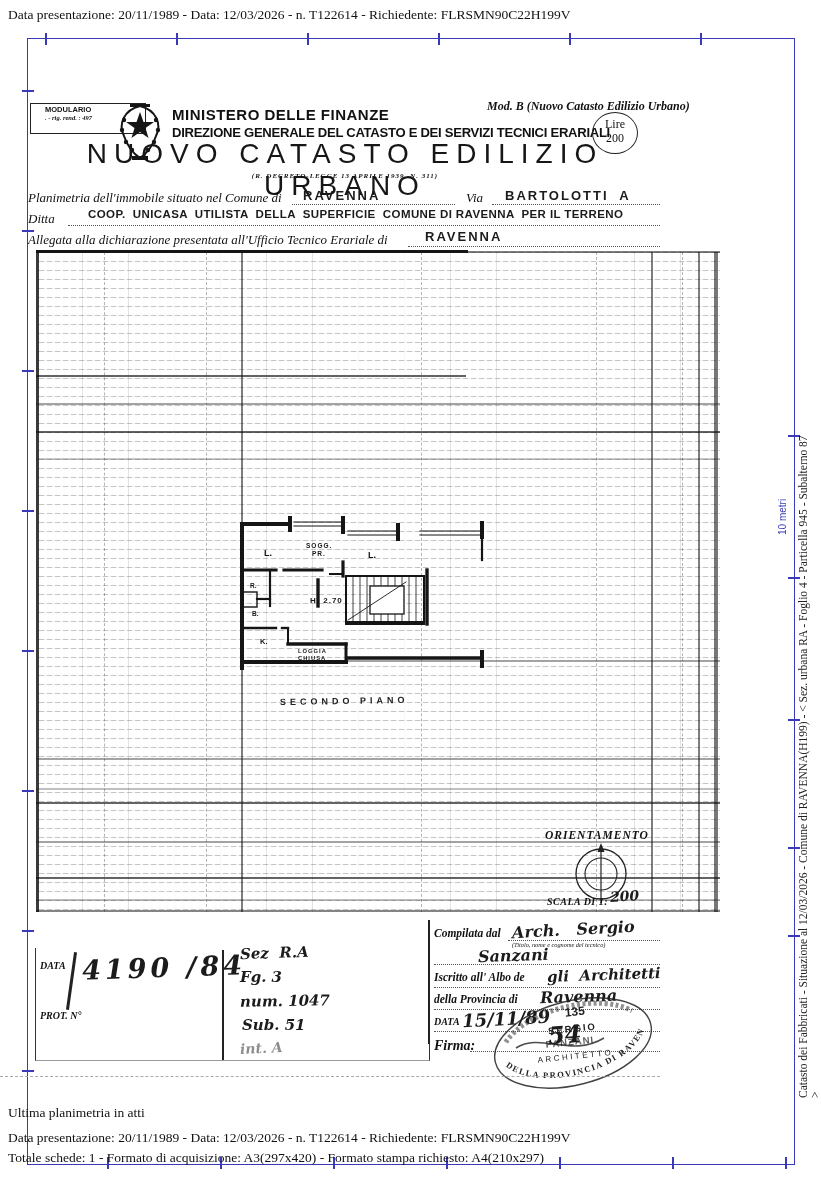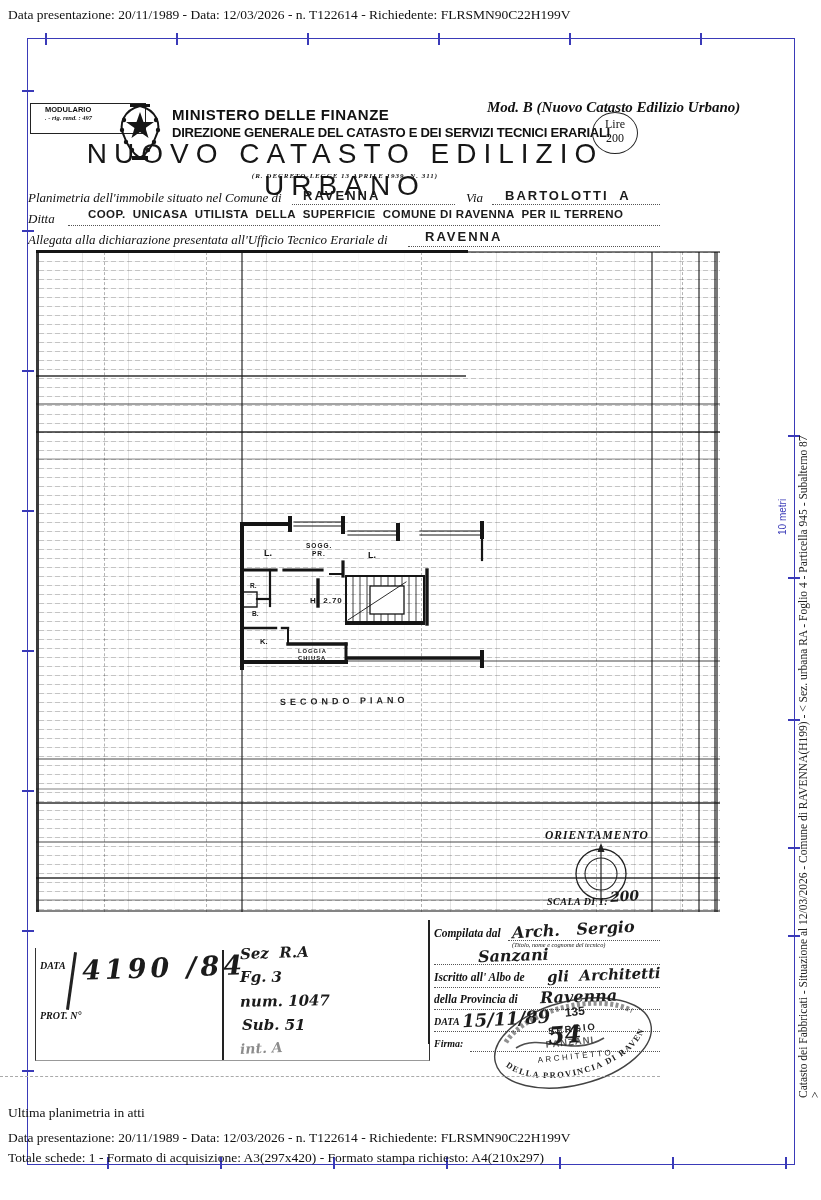--- a/index.html
+++ b/index.html
@@ -93,21 +93,21 @@
         <circle cx="42" cy="44" r="2.2"></circle>
       <circle cx="20" cy="52" r="2.2"></circle>
         <circle cx="36" cy="52" r="2.2"></circle>
       <rect x="20" y="58" width="16" height="4"></rect>
       <rect x="18" y="6" width="20" height="3"></rect>
     </g>
   </svg>
 
   <div class="abs" style="left:172px;top:106px;font-family:'Liberation Sans',sans-serif;font-weight:bold;font-size:15px;letter-spacing:.5px;">MINISTERO DELLE FINANZE</div>
   <div class="abs" style="left:172px;top:125px;font-family:'Liberation Sans',sans-serif;font-weight:bold;font-size:13.5px;letter-spacing:-.3px;transform:scaleX(.97);transform-origin:left;">DIREZIONE GENERALE DEL CATASTO E DEI SERVIZI TECNICI ERARIALI</div>
-  <div class="abs serif-i" style="left:487px;top:99px;font-size:15px;font-weight:bold;">Mod. B (Nuovo Catasto Edilizio Urbano)</div>
+  <div class="abs serif-i" style="left:487px;top:99px;font-size:12px;font-weight:bold;">Mod. B (Nuovo Catasto Edilizio Urbano)</div>
 
   <div class="abs" style="left:592px;top:112px;width:46px;height:42px;border:1.5px solid #222;border-radius:50%;
        text-align:center;font-weight:normal;font-size:12px;line-height:1.15;padding-top:5px;box-sizing:border-box;">
     <div>Lire</div>
     <div>200</div>
   </div>
 
   <div class="abs" style="left:40px;top:138px;width:610px;text-align:center;font-family:'Liberation Sans',sans-serif;font-size:28px;letter-spacing:7px;color:#161616;">NUOVO CATASTO EDILIZIO URBANO</div>
   <div class="abs" style="left:40px;top:172px;width:610px;text-align:center;font-size:7px;font-weight:bold;font-style:italic;letter-spacing:1px;">(R. DECRETO-LEGGE 13 APRILE 1939, N. 311)</div>
 
@@ -254,21 +254,21 @@
   <div class="dot" style="left:434px;top:986px;width:226px;"></div>
 
   <div class="abs serif-i" style="left:434px;top:993px;font-size:11.5px;font-weight:bold;">della Provincia di</div>
   <div class="abs script" style="left:540px;top:987px;font-size:16px;transform:rotate(-2deg);">Ravenna</div>
   <div class="dot" style="left:434px;top:1008px;width:226px;"></div>
 
   <div class="abs serif-i cap" style="left:434px;top:1016px;font-size:10px;">DATA</div>
   <div class="abs script" style="left:462px;top:1008px;font-size:18px;transform:rotate(-3deg);">15/11/89</div>
   <div class="dot" style="left:434px;top:1030px;width:226px;"></div>
 
-  <div class="abs serif-i" style="left:434px;top:1038px;font-size:10px;font-weight:bold;">Firma:</div>
+  <div class="abs serif-i" style="left:434px;top:1038px;font-size:14px;font-weight:bold;">Firma:</div>
   <div class="dot" style="left:470px;top:1050px;width:190px;"></div>
 
   <svg class="abs" style="left:486px;top:992px;" width="174" height="102" viewBox="0 0 174 102">
     <g transform="rotate(-14 87 51)">
       <ellipse cx="87" cy="51" rx="80" ry="42" fill="none" stroke="#222" stroke-width="1.4" opacity=".85"></ellipse>
       <path d="M22 34 A74 38 0 0 1 152 34" fill="none" stroke="#222" stroke-width="5" stroke-dasharray="3 2.5" opacity=".5"></path>
       <path id="arcB" d="M13 52 A76 40 0 0 0 161 52" fill="none"></path>
       <text font-family="Liberation Serif, serif" font-size="8.5" font-weight="bold" fill="#222" letter-spacing="1.5">
         <textPath href="#arcB" startOffset="6">DELLA PROVINCIA DI RAVENNA</textPath>
       </text>

